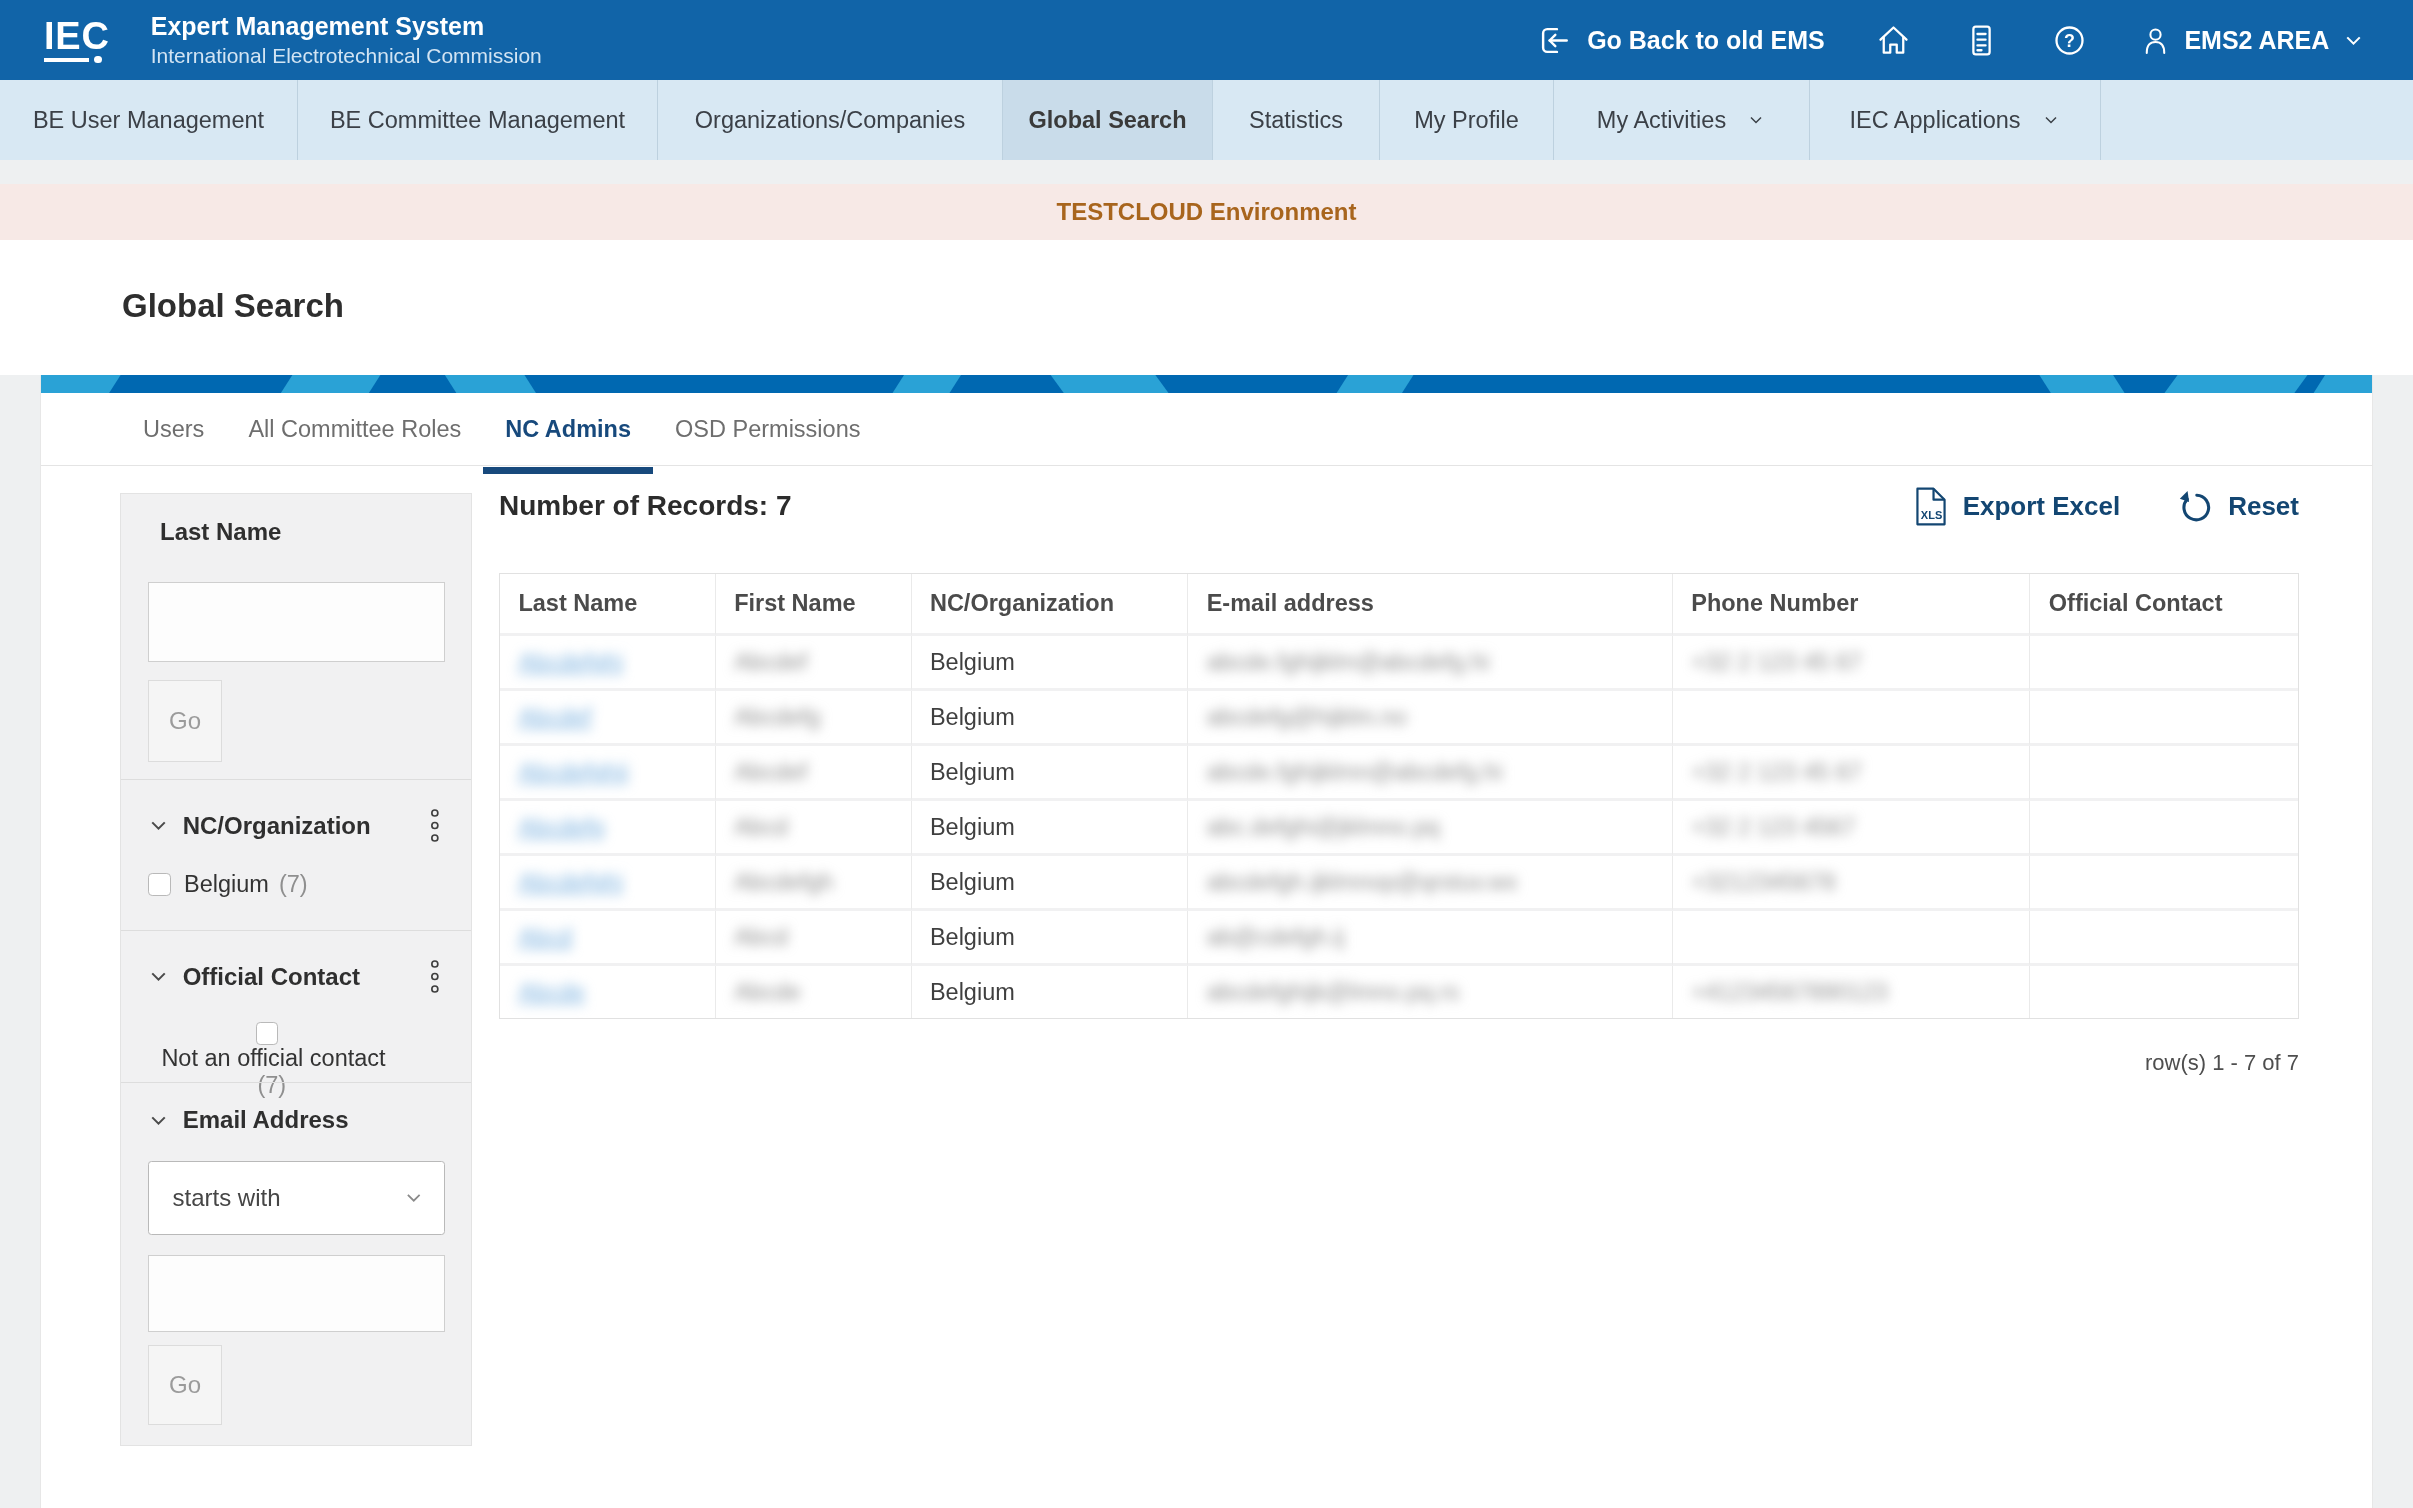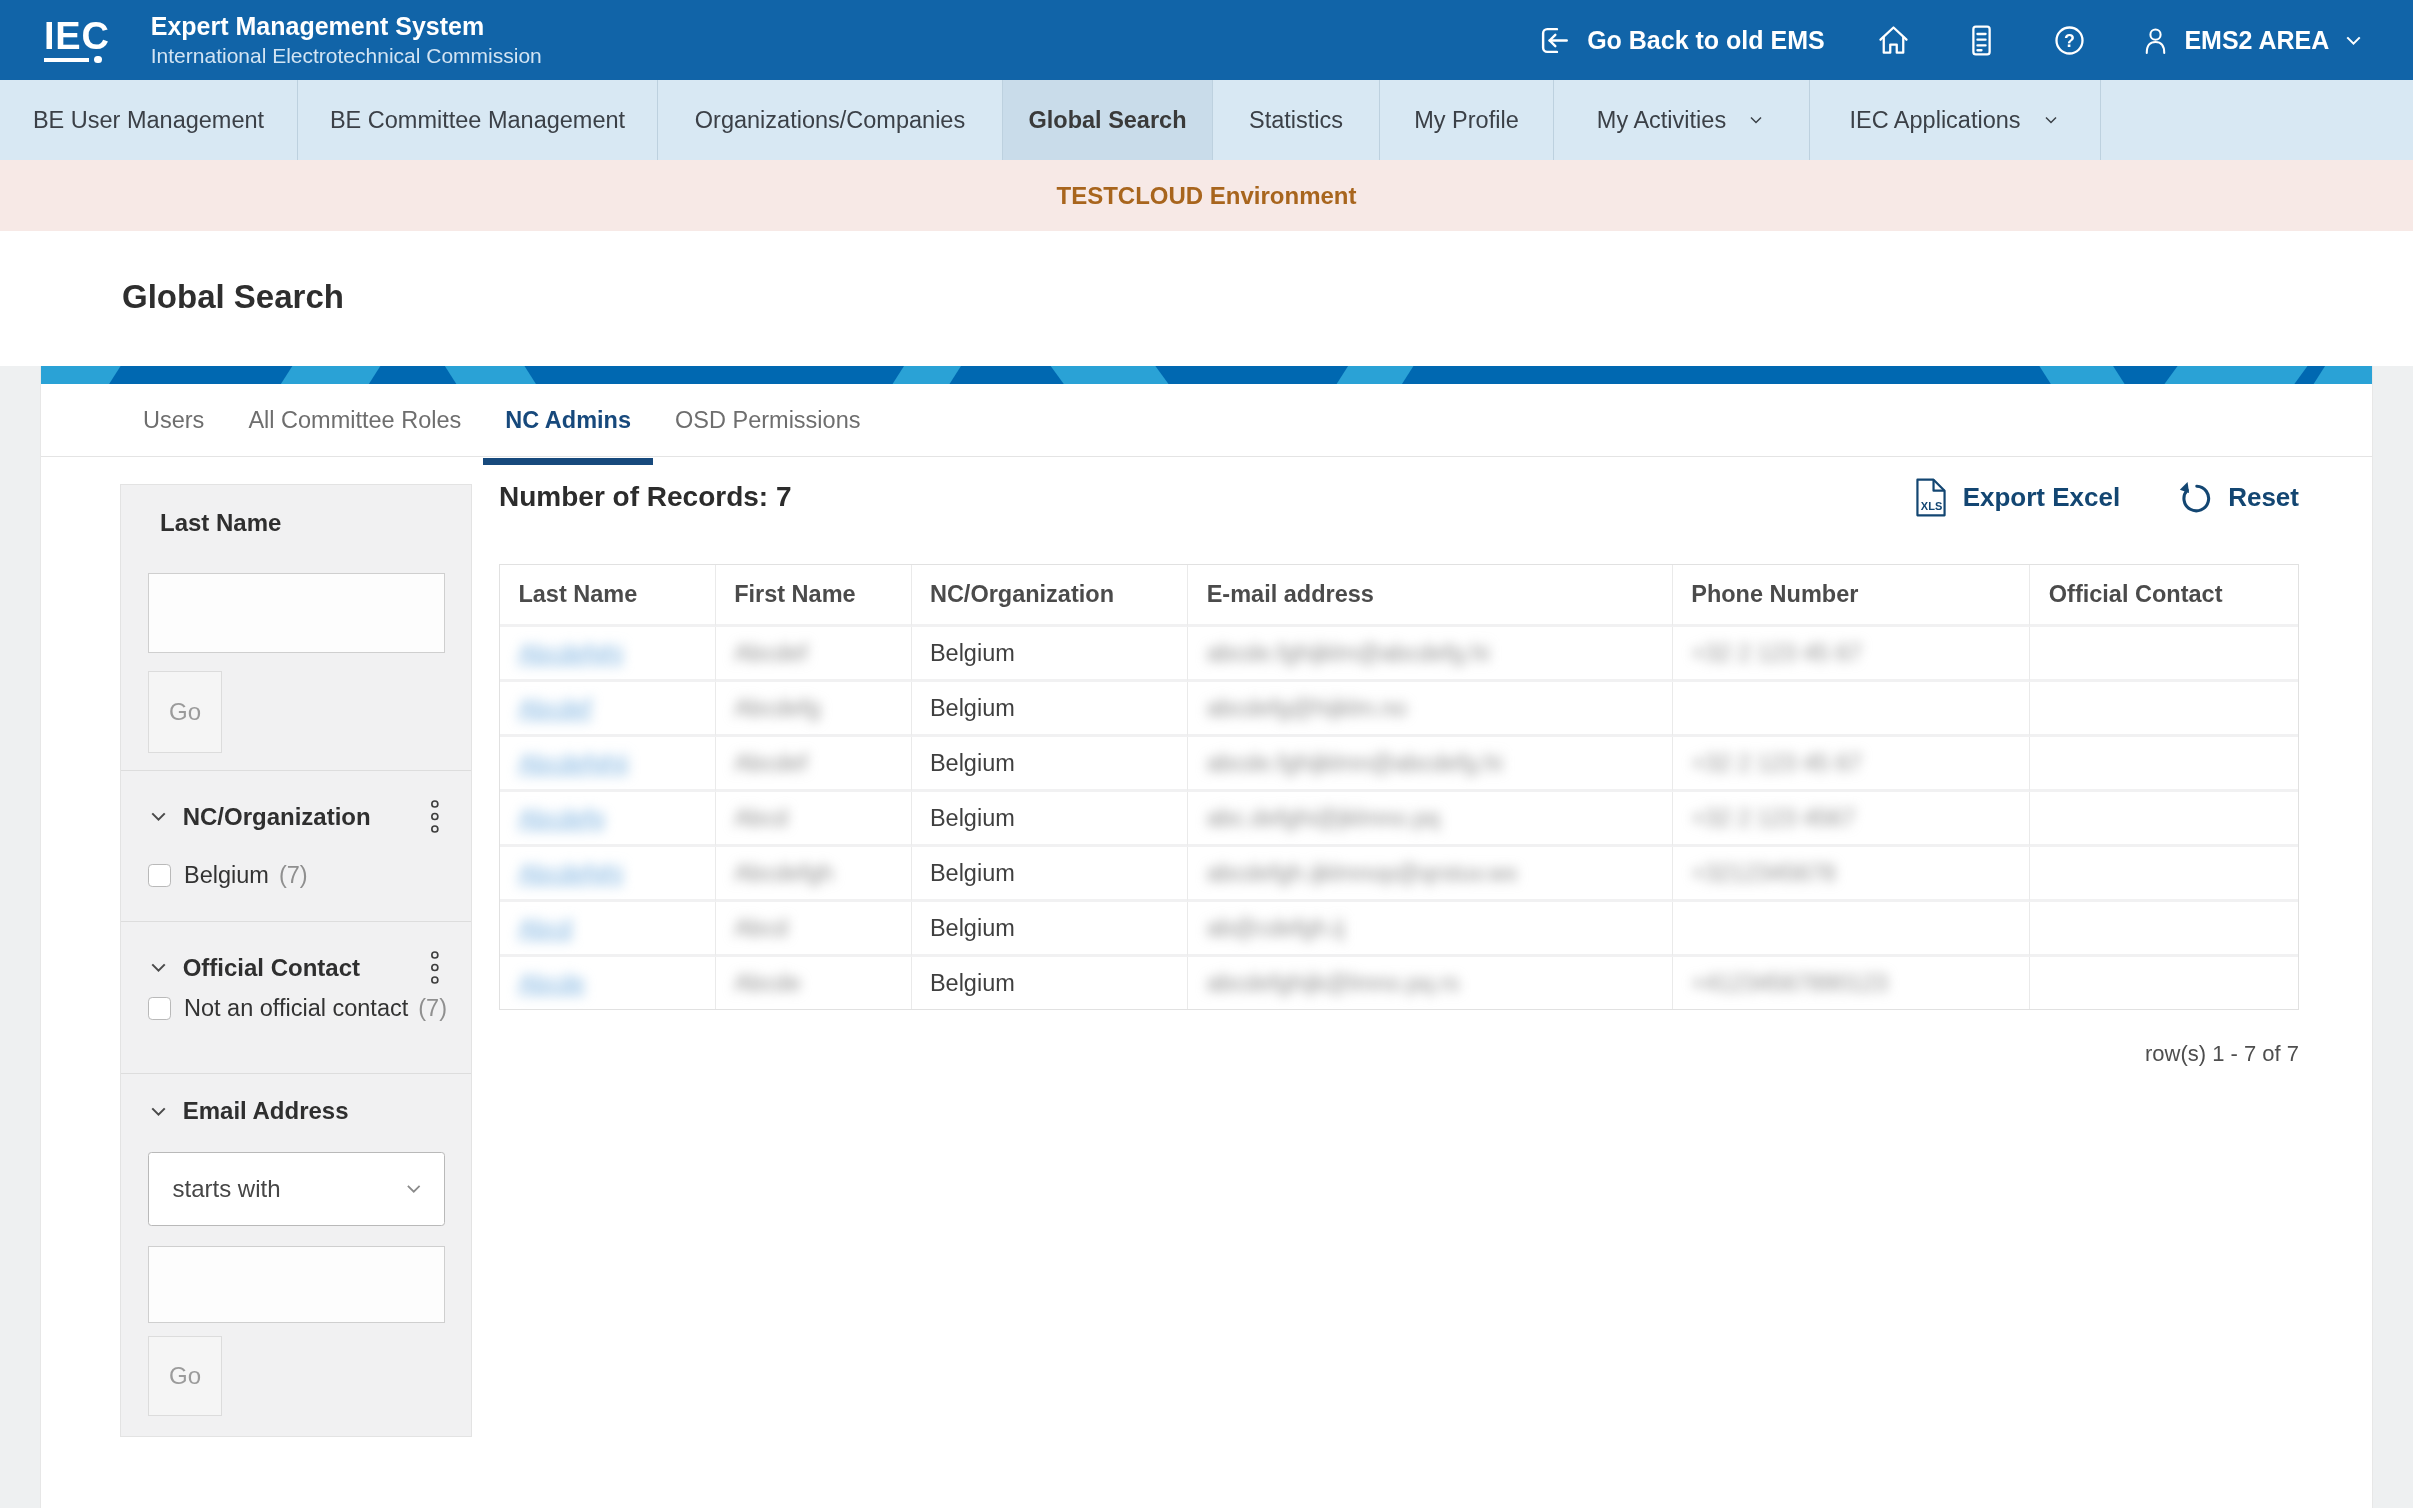--- a/index.html
+++ b/index.html
@@ -29,22 +29,22 @@
   .main-nav{height:80px;background:#d8e8f3;display:flex;}
   .nav-tab{
     display:flex;align-items:center;justify-content:center;gap:20px;
     font-size:23.5px;color:#3b4047;border-right:0.8px solid #bdd1df;
     box-sizing:border-box;cursor:pointer;flex:0 0 auto;
   }
   .nav-tab.active{background:#c9dcea;font-weight:bold;color:#3a3a3a;}
   .w1{width:298px;}.w2{width:360px;}.w3{width:345px;text-align:right;}.w4{width:210px;}
   .w5{width:167px;}.w6{width:174px;}.w7{width:256px;}.w8{width:291px;}
   
-  .env-banner{height:71px;background:#f7e9e6;display:flex;align-items:center;justify-content:center;
-    font-size:24px;font-weight:bold;color:#a8651d;}
+  .env-banner{height:56px;background:#f7e9e6;display:flex;align-items:center;justify-content:center;
+    font-size:24px;font-weight:bold;color:#a8651d;margin-top:24px;}
   
   .title-band{height:135px;background:#ffffff;}
   .title-band h1{margin:0;padding:47px 0 0 122px;font-size:33px;color:#2e2e2e;}
   
   .card{margin:0 40px;height:1143px;background:#fff;position:relative;
     border:0.8px solid #e7e7e7;border-top:none;box-sizing:border-box;}
   .stripe{display:block;width:100%;height:18.4px;}
   .tab-row{height:72px;display:flex;align-items:center;padding-left:80px;
     border-bottom:1.7px solid #e4e4e4;}
   .ctab{padding:7px 22px;height:100%;display:flex;align-items:center;font-size:23.5px;
@@ -266,21 +266,21 @@
       </span>
       <span class="fsec-title">Official Contact</span>
       <span class="kebab">
         <svg width="11.7" height="39" viewBox="0 0 14 46" fill="none" stroke="#3f3f3f" stroke-width="2">
           <circle cx="7" cy="8" r="3.6"></circle>
             <circle cx="7" cy="23" r="3.6"></circle>
             <circle cx="7" cy="38" r="3.6"></circle>
         </svg>
       </span>
     </div>
-    <div class="opt-row" style="top:510px;">
+    <div class="opt-row" style="top:528px;flex-direction:column;">
       <span class="checkbox"></span>
       <span class="opt-label">Not an official contact</span>
       <span class="opt-count">(7)</span>
     </div>
 
     <div class="fdivider" style="top:588px;"></div>
 
     <div class="fsec-head" style="top:612px;">
       <span class="chev">
         <svg width="25" height="25" viewBox="0 0 24 24" fill="none" stroke="#4a4a4a" stroke-width="2">

